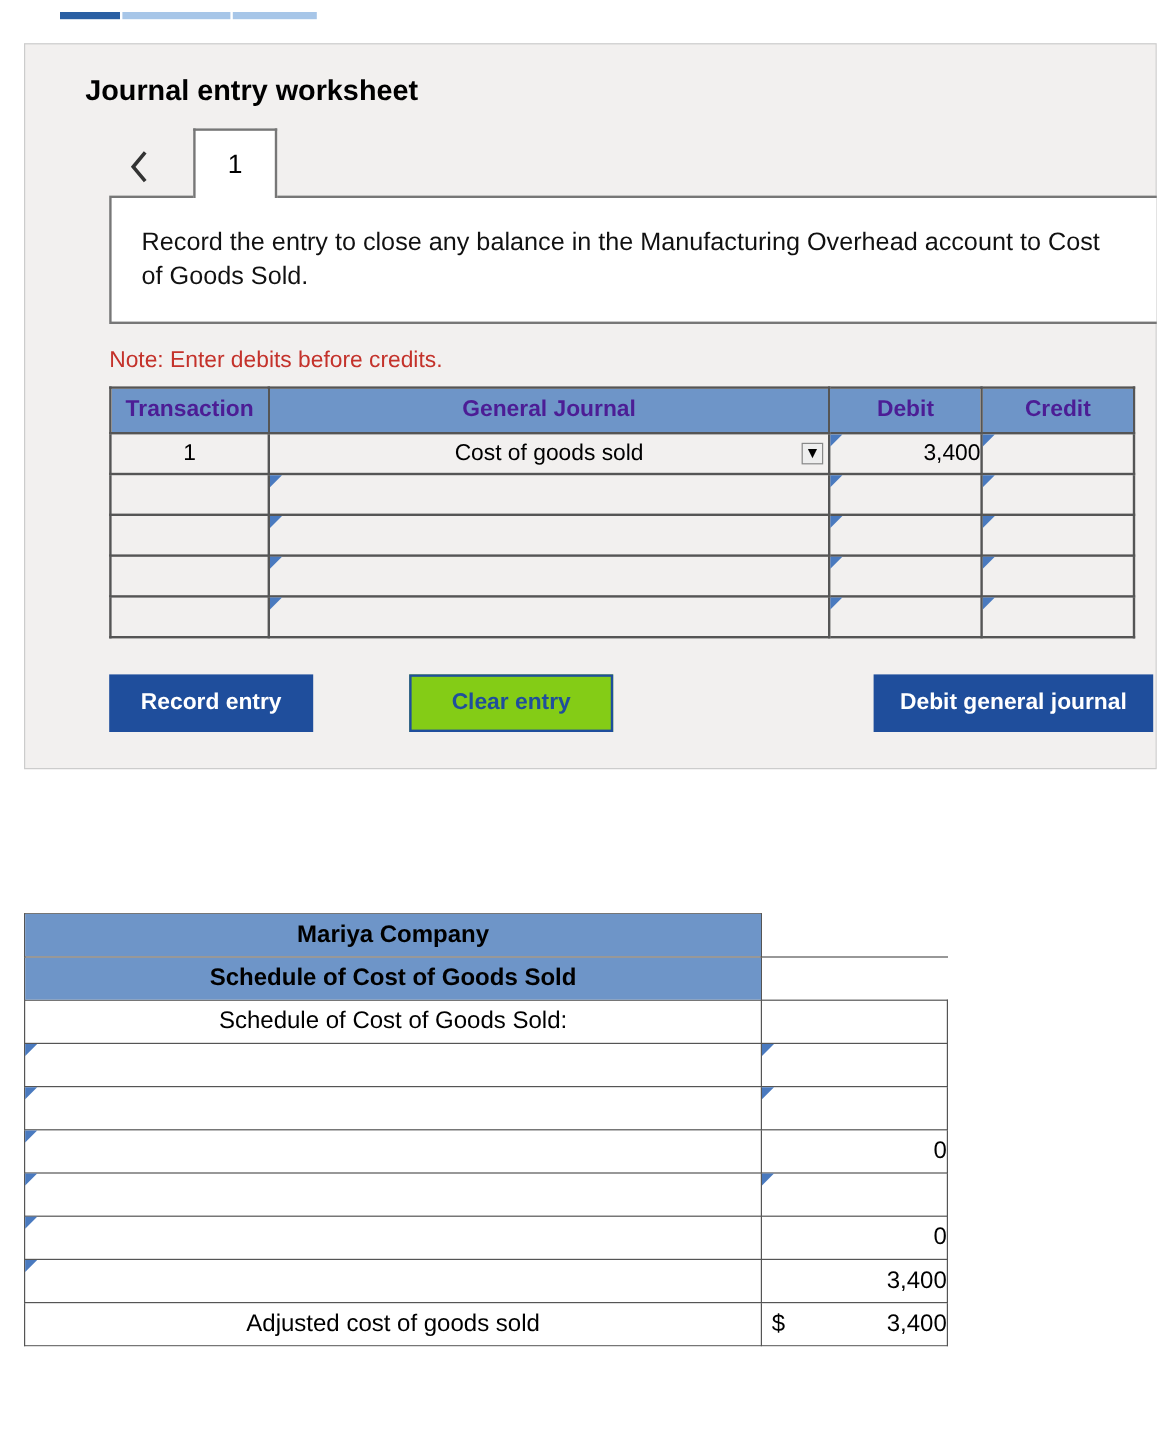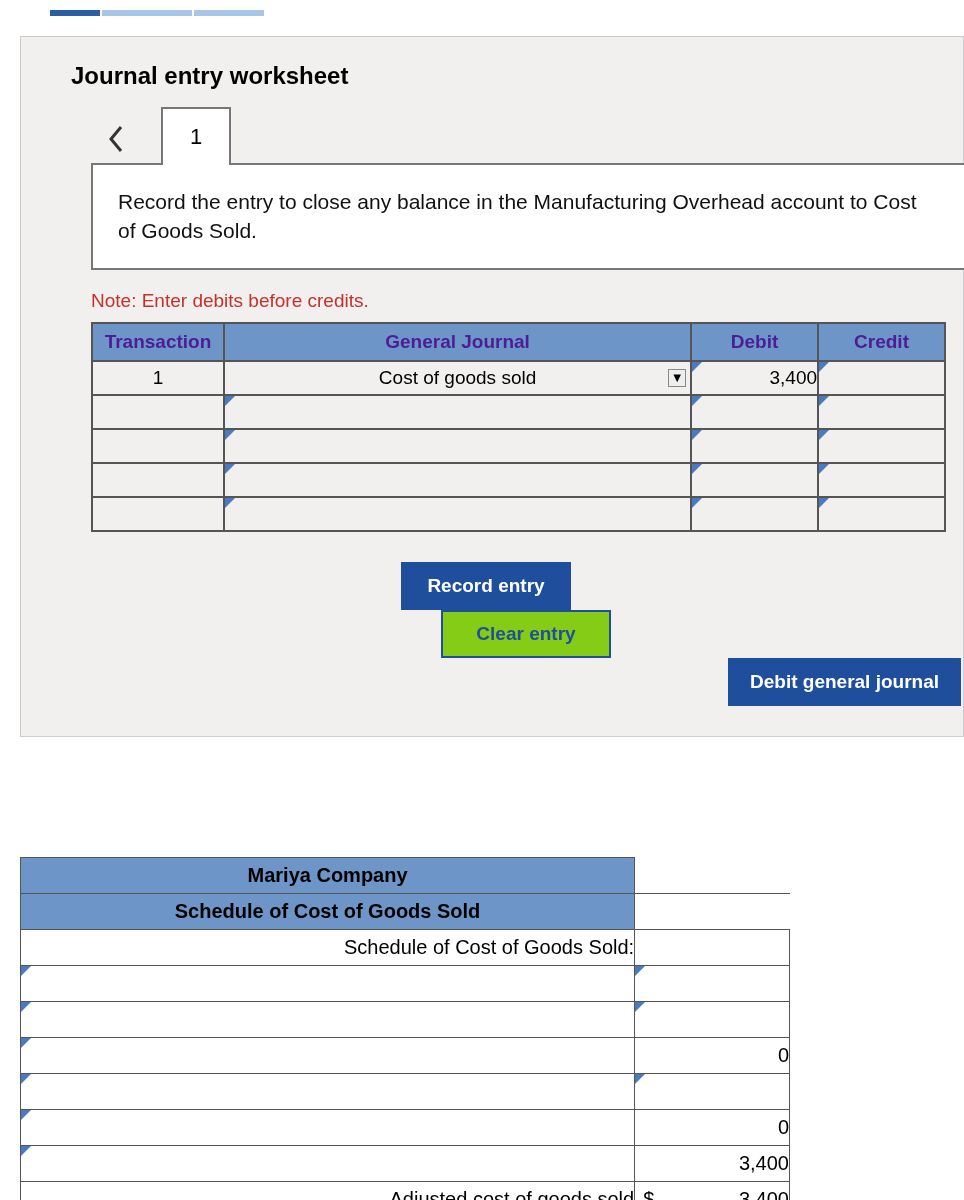--- a/index.html
+++ b/index.html
@@ -137,21 +137,20 @@
     width: 0;
     height: 0;
     border-top: 10px solid #4a7abf;
     border-right: 10px solid transparent;
   }
   .btn-row {
     margin: 30px 0 0 70px;
     display: flex;
     align-items: center;
     width: 870px;
-    flex-direction: column;
   }
   .btn {
     height: 48px;
     display: flex;
     align-items: center;
     justify-content: center;
     font-size: 19px;
     font-weight: bold;
     color: #fff;
     cursor: pointer;
@@ -180,21 +179,21 @@
     position: relative;
   }
   .schedule-table th {
     background: #6e95c8;
     font-weight: bold;
     text-align: center;
     height: 36px;
   }
   .sch-col1 { width: 640px; }
   .sch-col2 { width: 160px; }
-  .sch-label { padding: 2px 6px; text-align: right; }
+  .sch-label { padding: 2px 6px; text-align: center; }
   .sch-right { text-align: right; padding-right: 10px; }
 </style>
 </head>
 <body>
 
 <div class="top-indicator">
   <div class="seg seg1"></div>
   <div class="seg seg2"></div>
   <div class="seg seg3"></div>
 </div>

